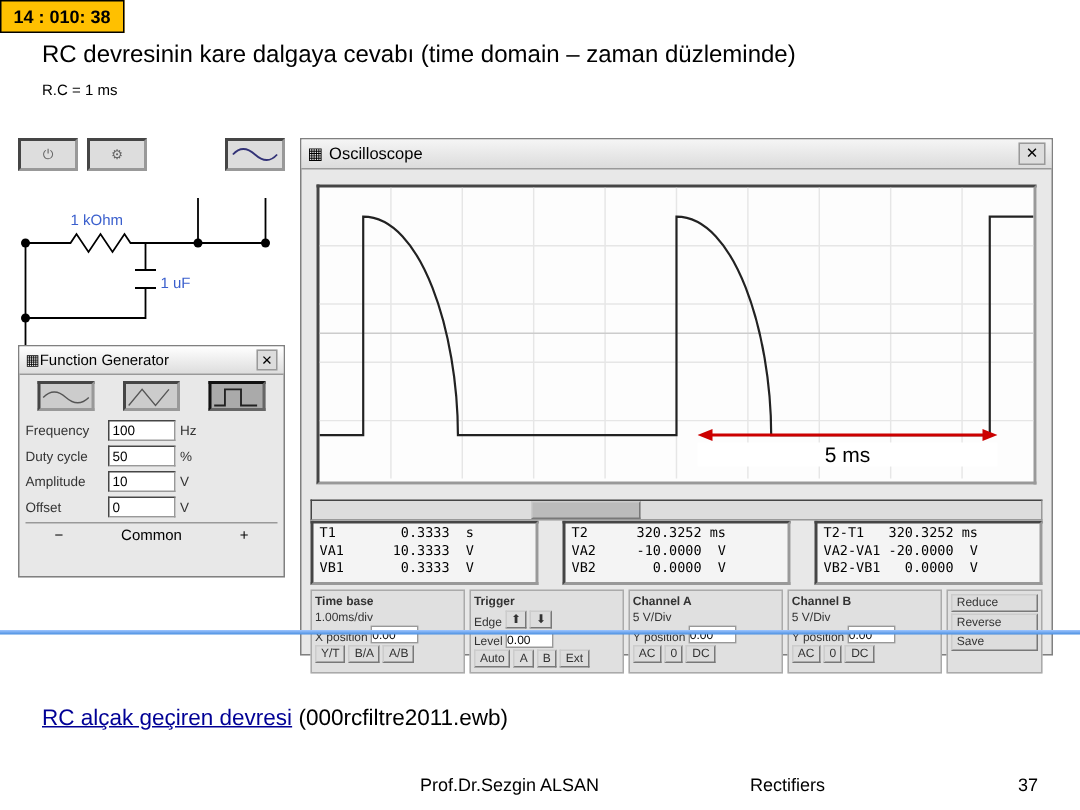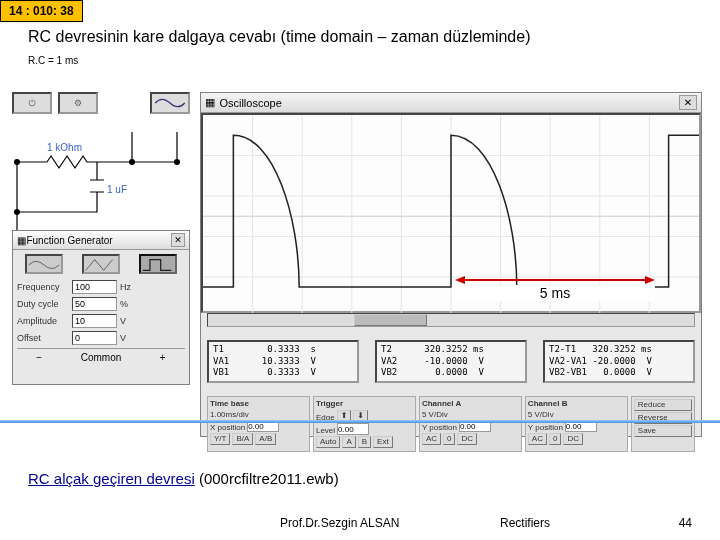--- a/index.html
+++ b/index.html
@@ -22,28 +22,28 @@
 .fg-wave-btn.active{border:2px inset #666;background:#aaa}
 .fg-row{display:flex;align-items:center;margin-bottom:3px;font-size:9px;color:#333;gap:3px}
 .fg-row label{width:52px}
 .fg-row input{width:45px;height:14px;font-size:9px;border:1px inset #999;background:#fff;padding:0 2px}
 .fg-row span{width:20px}
 .fg-bottom{display:flex;justify-content:space-around;border-top:1px solid #999;padding-top:3px;margin-top:3px;font-size:10px}
 .scope{position:absolute;top:92px;left:200px;width:502px;height:345px;border:1px solid #808080;background:#e8e8e8}
 .scope-title{background:linear-gradient(#f5f5f5,#dcdcdc);border-bottom:1px solid #999;padding:2px 4px;font-size:11px;display:flex;align-items:center;gap:4px}
 .scope-title .spacer{flex:1}
 .scope-title .win-btn{width:18px;height:15px;border:1px solid #999;background:#ddd;text-align:center;line-height:13px;font-size:10px}
-.scope-screen{margin:0;height:200px;background:#fdfdfd;border:2px inset #999;position:relative}
+.scope-screen{margin:10px;height:200px;background:#fdfdfd;border:2px inset #999;position:relative}
 .scope-grid{position:absolute;inset:0}
 .scope-wave{position:absolute;inset:0}
 .scope-arrow{position:absolute;bottom:10px;left:252px;width:200px}
 .scope-arrow-label{text-align:center;background:#fff;font-size:14px;margin-top:-2px}
 .scope-scroll{margin:0 6px;height:14px;background:#ddd;border:1px inset #999;position:relative}
 .scope-scroll .thumb{position:absolute;left:30%;width:15%;height:100%;background:#bbb;border:1px outset #ccc}
-.readout{margin:13px 6px;display:flex;gap:16px}
+.readout{margin:0 6px;display:flex;gap:16px}
 .readout-box{flex:1;border:2px inset #999;background:#f4f4f4;padding:2px 4px;font-family:monospace;font-size:9px;line-height:1.3;white-space:pre}
 .controls{margin:3px 6px;display:flex;gap:3px;font-size:8px;color:#333}
 .ctrl-box{flex:1;border:1px solid #aaa;padding:2px;background:#e0e0e0}
 .ctrl-title{font-weight:bold;font-size:8px;margin-bottom:2px}
 .ctrl-row{display:flex;gap:2px;align-items:flex-end;margin-bottom:1px}
 .ctrl-row input{width:32px;height:12px;font-size:8px;border:1px solid #999}
 .ctrl-btn{border:1px outset #ccc;background:#ddd;padding:0 3px;height:12px;line-height:10px}
 .footer-link{position:absolute;top:470px;left:28px;font-size:15px}
 .footer-link a{color:#000095;}
 .prof{position:absolute;bottom:10px;left:280px;font-size:12px}
@@ -260,13 +260,13 @@
 
 <div class="hr-blue"></div>
 
 <div class="footer-link">
   <a href="#">RC alçak geçiren devresi</a>
   <span>(000rcfiltre2011.ewb)</span>
 </div>
 
 <div class="prof">Prof.Dr.Sezgin ALSAN</div>
 <div class="rect">Rectifiers</div>
-<div class="pgnum">44</div>
+<div class="pgnum">37</div>
 
 </body></html>

